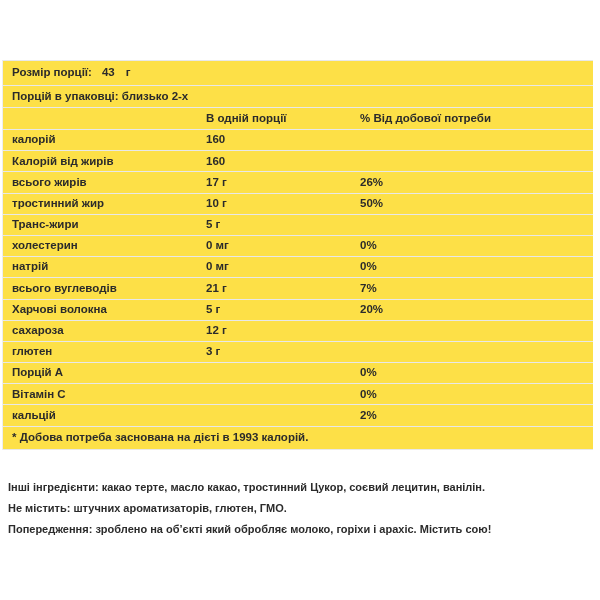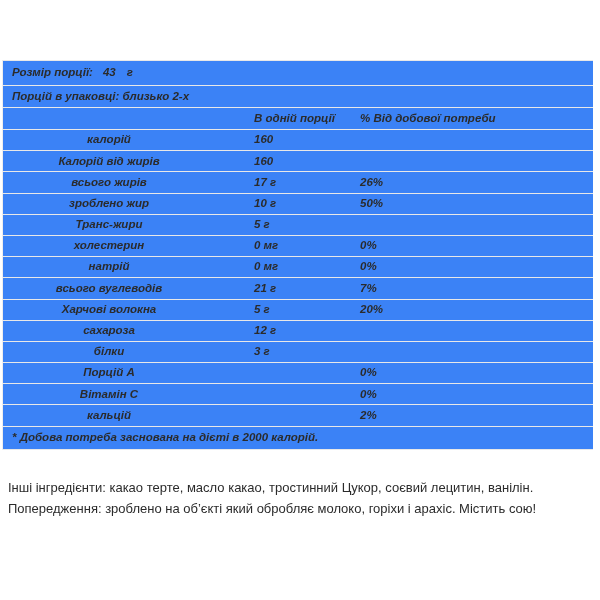--- a/index.html
+++ b/index.html
@@ -16,54 +16,53 @@
     overflow: hidden;
   }
   .card {
     position: absolute;
     top: 60px;
     left: 2px;
     width: 591px;
     border-top: 1px solid #e8e8e8;
     border-left: 1px solid #eeeeee;
     box-sizing: border-box;
-    background: #3b82f6;
-    font-style: italic;
+    background: #fde047;
   }
   .row {
     display: grid;
     grid-template-columns: 203px 154px 1fr;
     align-items: center;
     border-bottom: 1px solid #e8e8e8;
     box-sizing: border-box;
     font-size: 11.5px;
     font-weight: 700;
     line-height: 1;
   }
   .r-serv1 { height: 25px; }
   .r-serv2 { height: 22px; }
   .r-head  { height: 22px; }
   .data-row { height: 21.2px; }
   .r-foot  { height: 23px; }
-  .c1 { padding-left: 9px; white-space: nowrap; text-align: center; }
-  .c2 { white-space: nowrap; margin-left: 48px; }
+  .c1 { padding-left: 9px; white-space: nowrap; }
+  .c2 { white-space: nowrap; }
   .c3 { white-space: nowrap; }
   .full { grid-column: 1 / 4; padding-left: 9px; white-space: nowrap; }
   .gap-md { margin-left: 10px; }
   .gap-sm { margin-left: 11px; }
   .notes {
     position: absolute;
     top: 481px;
     left: 8px;
     right: 8px;
   }
   .notes p {
     margin: 0 0 8px 0;
-    font-size: 13px;
-    font-weight: 400;
+    font-size: 11px;
+    font-weight: 700;
     line-height: 13px;
     color: #2b2b2b;
     white-space: nowrap;
   }
 </style>
 </head>
 <body>
 
 <div class="card">
 
@@ -92,21 +91,21 @@
     <div class="c1">Калорій від жирів</div>
     <div class="c2">160</div>
     <div class="c3"></div>
   </div>
   <div class="row data-row">
     <div class="c1">всього жирів</div>
     <div class="c2">17 г</div>
     <div class="c3">26%</div>
   </div>
   <div class="row data-row">
-    <div class="c1">зроблено жир</div>
+    <div class="c1">тростинний жир</div>
     <div class="c2">10 г</div>
     <div class="c3">50%</div>
   </div>
   <div class="row data-row">
     <div class="c1">Транс-жири</div>
     <div class="c2">5 г</div>
     <div class="c3"></div>
   </div>
   <div class="row data-row">
     <div class="c1">холестерин</div>
@@ -127,42 +126,43 @@
     <div class="c1">Харчові волокна</div>
     <div class="c2">5 г</div>
     <div class="c3">20%</div>
   </div>
   <div class="row data-row">
     <div class="c1">сахароза</div>
     <div class="c2">12 г</div>
     <div class="c3"></div>
   </div>
   <div class="row data-row">
-    <div class="c1">білки</div>
+    <div class="c1">глютен</div>
     <div class="c2">3 г</div>
     <div class="c3"></div>
   </div>
   <div class="row data-row">
     <div class="c1">Порцій A</div>
     <div class="c2"></div>
     <div class="c3">0%</div>
   </div>
   <div class="row data-row">
     <div class="c1">Вітамін C</div>
     <div class="c2"></div>
     <div class="c3">0%</div>
   </div>
   <div class="row data-row">
     <div class="c1">кальцій</div>
     <div class="c2"></div>
     <div class="c3">2%</div>
   </div>
 
   <div class="row r-foot">
-    <div class="full">* Добова потреба заснована на дієті в 2000 калорій.</div>
+    <div class="full">* Добова потреба заснована на дієті в 1993 калорій.</div>
   </div>
 
 </div>
 
 <div class="notes">
   <p>Інші інгредієнти: какао терте, масло какао, тростинний Цукор, соєвий лецитин, ванілін.</p>
+  <p>Не містить: штучних ароматизаторів, глютен, ГМО.</p>
   <p>Попередження: зроблено на об’єкті який обробляє молоко, горіхи і арахіс. Містить сою!</p>
 </div>
 
 </body></html>

